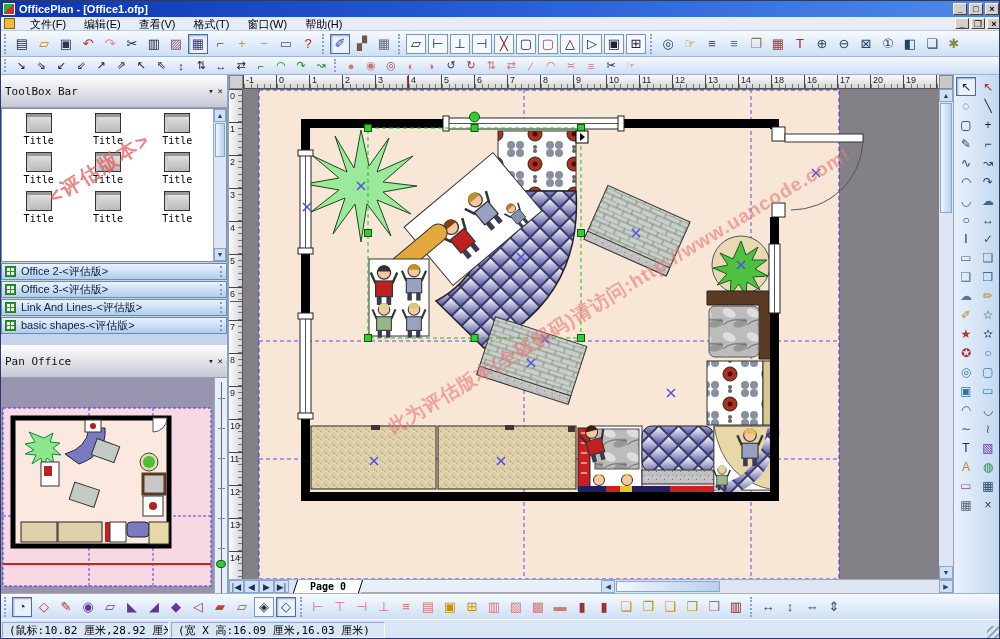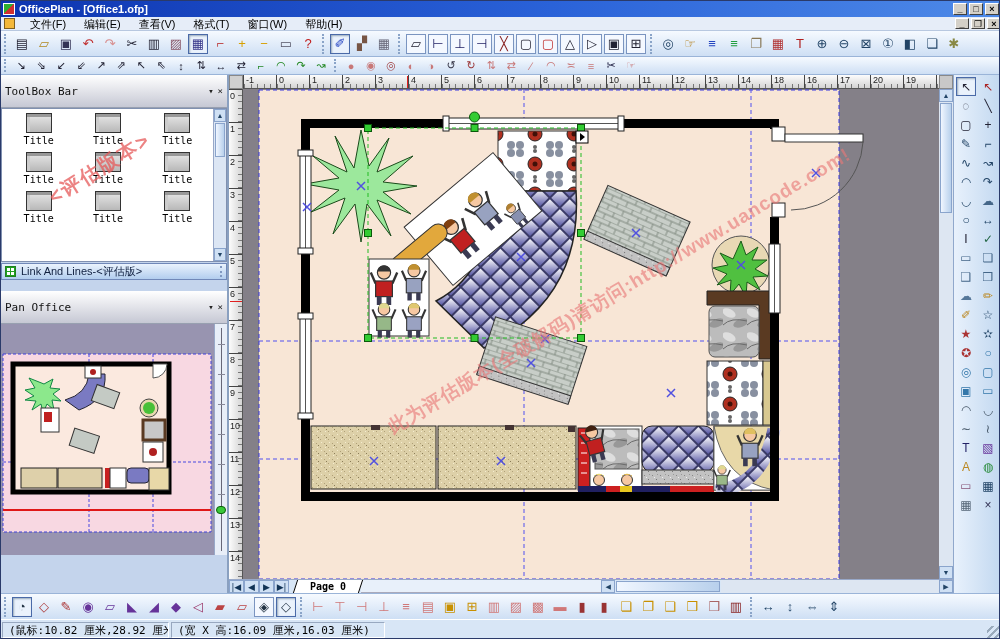--- a/index.html
+++ b/index.html
@@ -280,21 +280,36 @@
           <div class="tb-watermark" style="top: 46px; left: 40px; position: absolute;">&lt;评估版本&gt;</div>
           <div class="vscroll-mini">
             <div class="sbtn">▲</div>
             <div class="sthumb"></div>
             <div class="sfill"></div>
             <div class="sbtn">▼</div>
           </div>
         </div>
         <div class="sect-head">
           <span class="sect-icon"></span>
+          <span>Office 2-&lt;评估版&gt;</span>
+          <span class="sect-grip"></span>
+        </div>
+        <div class="sect-head">
+          <span class="sect-icon"></span>
+          <span>Office 3-&lt;评估版&gt;</span>
+          <span class="sect-grip"></span>
+        </div>
+        <div class="sect-head">
+          <span class="sect-icon"></span>
           <span>Link And Lines-&lt;评估版&gt;</span>
+          <span class="sect-grip"></span>
+        </div>
+        <div class="sect-head">
+          <span class="sect-icon"></span>
+          <span>basic shapes-&lt;评估版&gt;</span>
           <span class="sect-grip"></span>
         </div>
       </div>
     <div style="height:11px;"></div>
     <div class="panel-head">
       <span>Pan Office</span>
       <span class="ph-btns">
         <span>▾</span>
         <span>×</span>
       </span>

